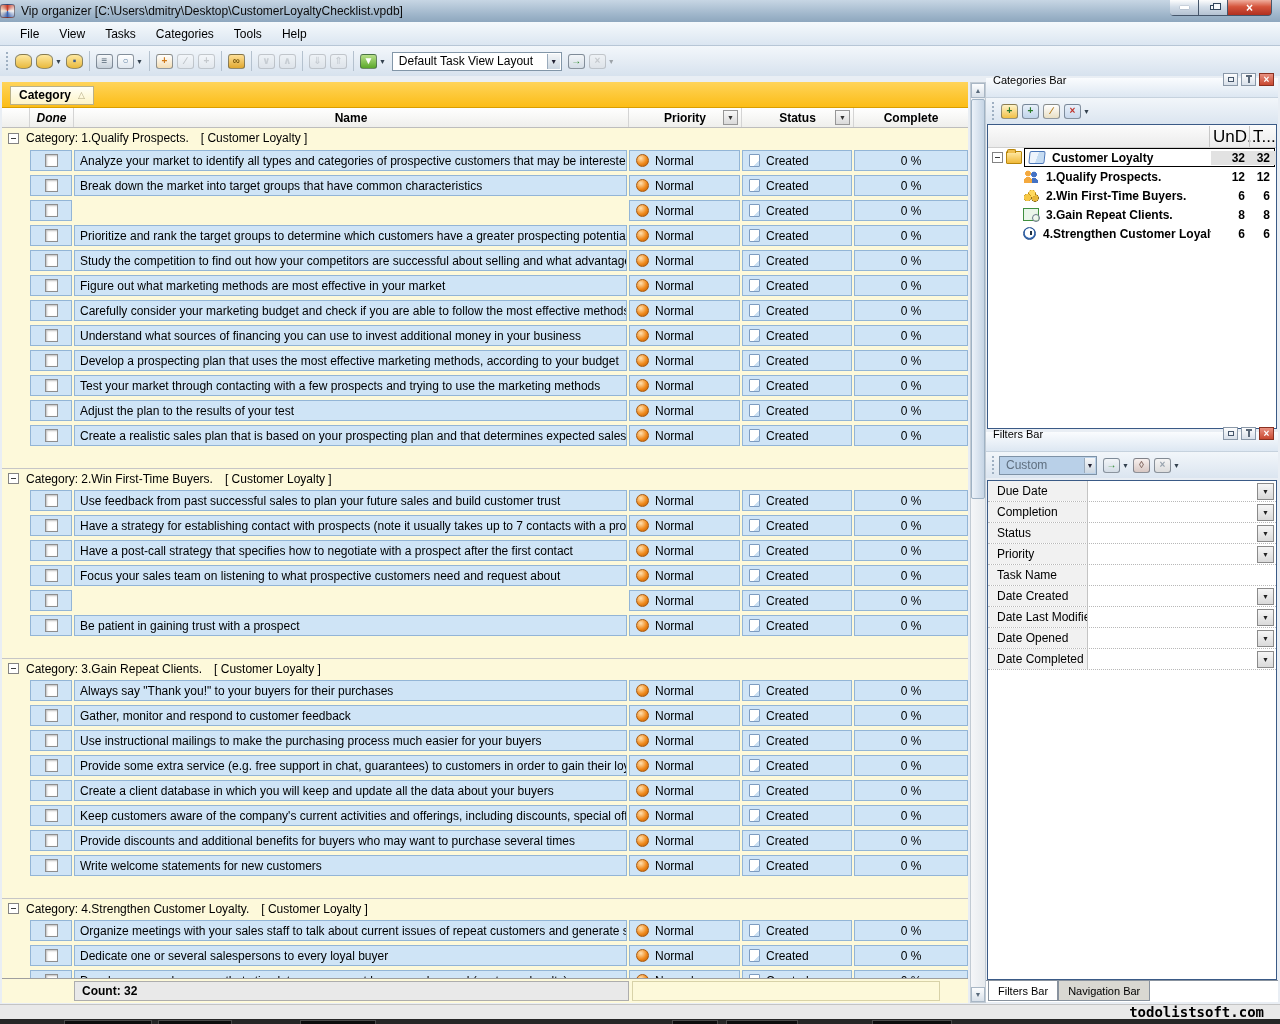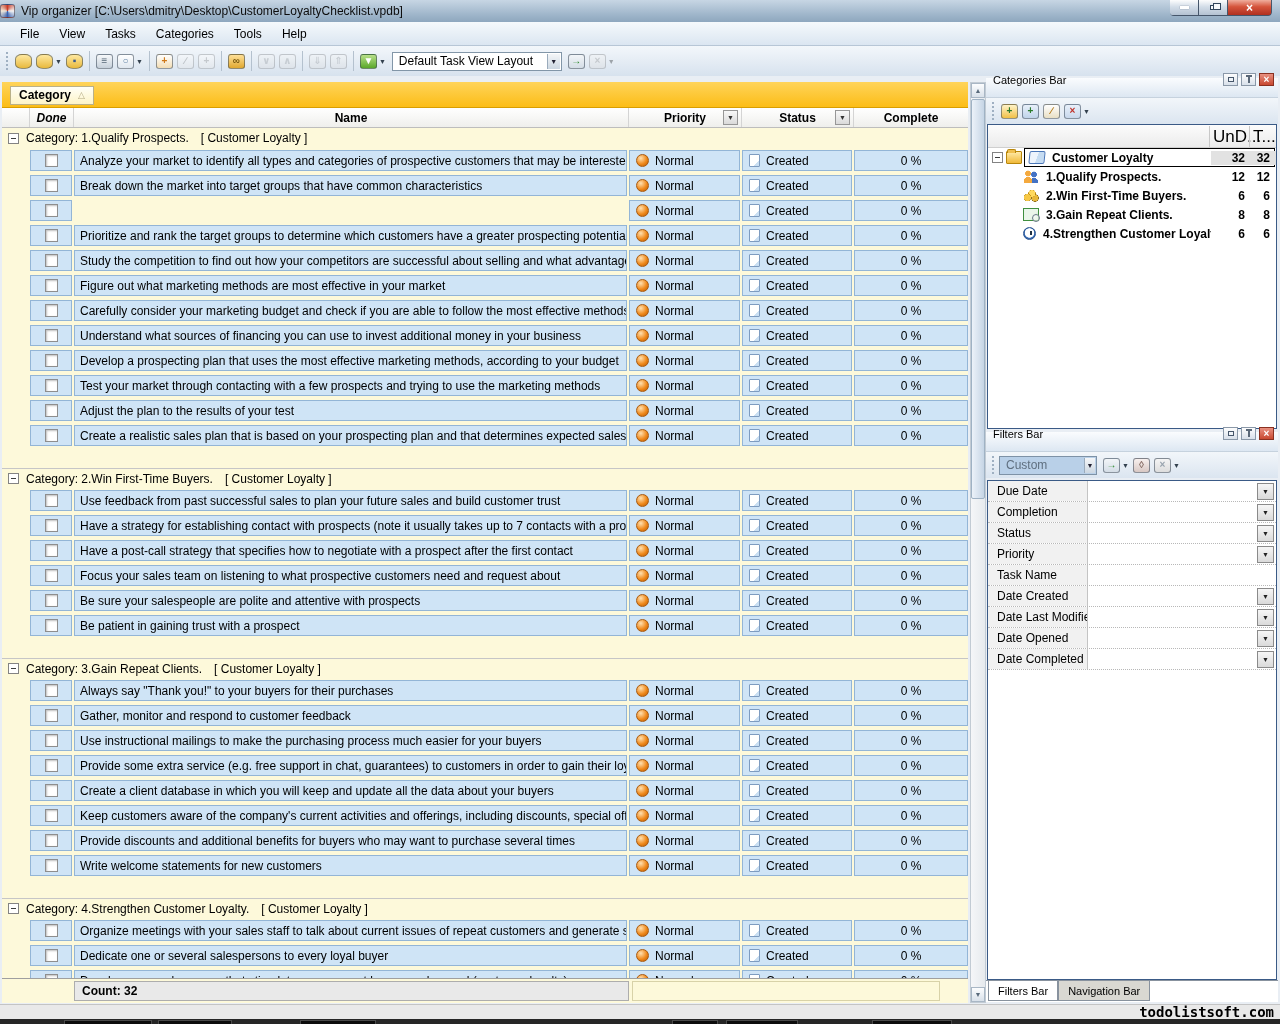--- a/index.html
+++ b/index.html
@@ -127,21 +127,21 @@
   .frow{height:21px;display:flex;align-items:stretch;border-bottom:1px dotted #b8b8b8;}
   .flabel{width:100px;background:#f1f1f1;border-right:1px solid #c4c4c4;display:flex;align-items:center;padding-left:9px;font-size:12px;white-space:nowrap;overflow:hidden;flex:none;}
   .fval{flex:1;display:flex;justify-content:flex-end;align-items:center;}
   .fdd{width:17px;height:17px;margin:1px 2px 1px 0;background:linear-gradient(#f6f6f6,#dadada);border:1px solid #8a8a8a;display:flex;align-items:center;justify-content:center;font-size:7px;color:#222;}
 
   .tabs{position:absolute;left:0;right:0;bottom:0;height:22px;background:#fff;border-top:1px solid #88929e;display:flex;padding-left:2px;}
   .tab{padding:0 9px;font-size:11px;border:1px solid #88929e;border-top:none;display:flex;align-items:center;height:20px;background:#fff;}
   .tab.inactive{background:#d9d8d2;}
 
   
-  .footer{position:absolute;left:0;right:0;top:1004px;height:15px;background:#e9e9e9;border-top:1px solid #c4c4c4;display:flex;align-items:center;justify-content:flex-end;padding-right:6px;font-family:"DejaVu Sans Mono",monospace;font-weight:bold;font-size:14px;}
+  .footer{position:absolute;left:0;right:0;top:1004px;height:15px;background:#e9e9e9;border-top:1px solid #c4c4c4;display:flex;align-items:center;justify-content:flex-end;padding-right:16px;font-family:"DejaVu Sans Mono",monospace;font-weight:bold;font-size:14px;}
   .taskbar{position:absolute;left:0;right:0;top:1019px;height:5px;background:#262626;}
   .tseg{position:absolute;top:1px;height:4px;background:#0c0c0c;border:1px solid #4a4a4a;border-bottom:none;}
 </style>
 </head>
 <body>
 
 <div class="titlebar">
   <div class="appico"></div>
   <div class="title-text">Vip organizer [C:\Users\dmitry\Desktop\CustomerLoyaltyChecklist.vpdb]</div>
   <div class="winbtns">
@@ -536,23 +536,20 @@
           </div>
           <div class="cell c-st">
             <div class="page"></div>
             <div>Created</div>
           </div>
           <div class="cell c-comp">0 %</div>
         </div>
         <div class="trow">
           <div class="cell c-done">
             <div class="cb"></div>
-          </div>
-          <div class="cell c-name">
-            <div style="display: inline;">Be sure your salespeople are polite and attentive with prospects</div>
           </div>
           <div class="cell c-pr">
             <div class="orb"></div>
             <div>Normal</div>
           </div>
           <div class="cell c-st">
             <div class="page"></div>
             <div>Created</div>
           </div>
           <div class="cell c-comp">0 %</div>

